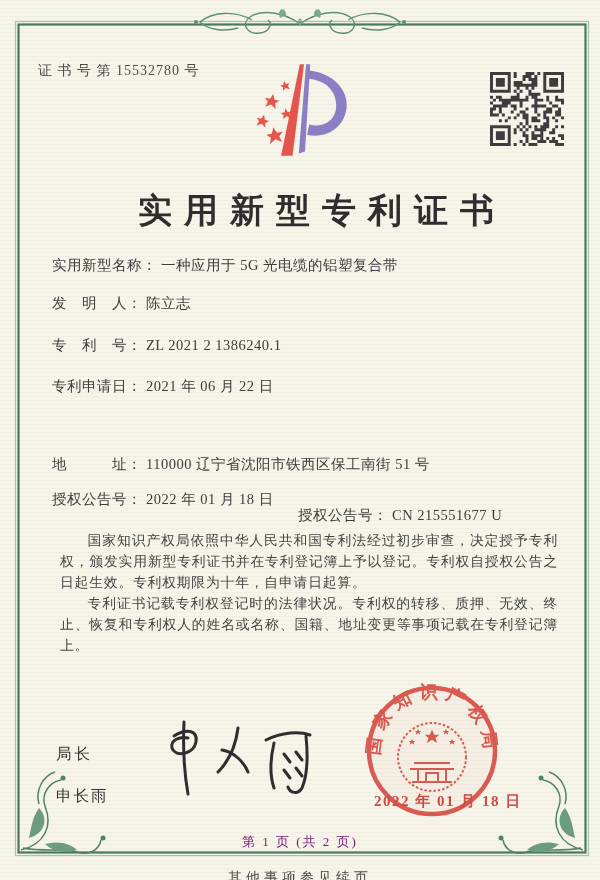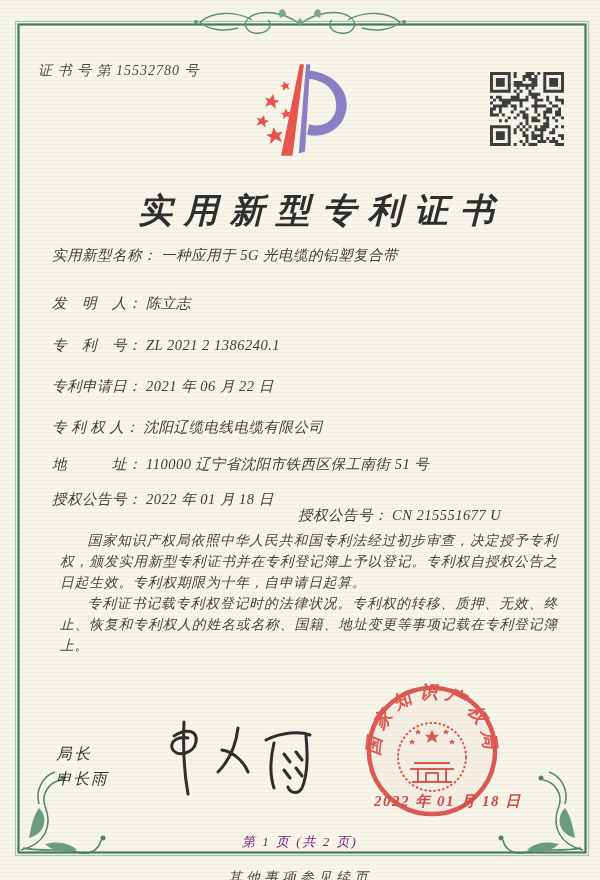--- a/index.html
+++ b/index.html
@@ -4,35 +4,35 @@
 <style>
   html,body{margin:0;padding:0;width:600px;height:880px;overflow:hidden;}
   body{
     font-family:"Liberation Serif","DejaVu Serif",serif;
     background:
       repeating-linear-gradient(180deg, rgba(140,150,125,0.06) 0 1px, rgba(0,0,0,0) 1px 4px),
       #f7f4ea;
     color:#3b3b3b;
     position:relative;
   }
-  .page{position:absolute;inset:0;font-style:italic;}
+  .page{position:absolute;inset:0;}
   .frame{position:absolute;left:0;top:0;}
   .cert-no{position:absolute;left:38px;top:62px;font-size:14px;letter-spacing:1px;color:#4a4a4a;}
   .logo{position:absolute;left:253px;top:60px;width:104px;height:104px;}
   .qr{position:absolute;left:490px;top:72px;width:74px;height:74px;}
   .title{position:absolute;left:0;top:172px;width:100%;margin:16px;text-align:center;
          font-size:34px;font-weight:bold;letter-spacing:12px;padding-left:12px;
          box-sizing:border-box;color:#2e2e2e;}
   .row{position:absolute;left:52px;font-size:14.5px;letter-spacing:0.5px;white-space:nowrap;color:#3c3c3c;}
   .row .lbl{margin-right:4px;}
   .row .pair2{position:absolute;left:246px;top:16px;white-space:nowrap;}
   .para{position:absolute;left:52px;width:498px;margin:8px;font-size:13.8px;line-height:21px;
         letter-spacing:0.8px;text-indent:2em;text-align:justify;color:#434343;}
   .commissioner{position:absolute;left:56px;top:744px;font-size:15.5px;letter-spacing:3px;color:#333;}
-  .commissioner .name{margin-top:4px;letter-spacing:2px;}
+  .commissioner .name{margin-top:21px;letter-spacing:2px;}
   .signature{position:absolute;left:150px;top:716px;}
   .seal{position:absolute;left:364px;top:683px;width:136px;height:136px;opacity:0.93;}
   .seal-date{position:absolute;left:374px;top:792px;font-size:15px;letter-spacing:1.5px;
              color:#cf4a41;font-weight:bold;}
   .footer{position:absolute;left:0;top:833px;width:100%;text-align:center;font-size:13px;
           letter-spacing:2px;color:#701a75;}
   .cut-text{position:absolute;left:0;top:869px;width:100%;text-align:center;font-size:14px;
             letter-spacing:4px;color:#4a4a4a;}
 </style>
 </head>
@@ -92,34 +92,31 @@
   </div>
 
   <div class="qr">
     <svg id="qr-svg" width="74" height="74" viewBox="0 0 75 75">
         <path d="M24,0h3v3h-3zM36,0h3v3h-3zM39,0h3v3h-3zM42,0h3v3h-3zM48,0h3v3h-3zM24,3h3v3h-3zM33,3h3v3h-3zM36,3h3v3h-3zM39,3h3v3h-3zM45,3h3v3h-3zM33,6h3v3h-3zM39,6h3v3h-3zM42,6h3v3h-3zM45,6h3v3h-3zM24,9h3v3h-3zM27,9h3v3h-3zM30,9h3v3h-3zM42,9h3v3h-3zM45,9h3v3h-3zM24,12h3v3h-3zM27,12h3v3h-3zM30,12h3v3h-3zM33,12h3v3h-3zM36,12h3v3h-3zM39,12h3v3h-3zM42,12h3v3h-3zM45,12h3v3h-3zM27,15h3v3h-3zM36,15h3v3h-3zM42,15h3v3h-3zM24,18h3v3h-3zM30,18h3v3h-3zM39,18h3v3h-3zM27,21h3v3h-3zM39,21h3v3h-3zM42,21h3v3h-3zM45,21h3v3h-3zM48,21h3v3h-3zM0,24h3v3h-3zM6,24h3v3h-3zM9,24h3v3h-3zM21,24h3v3h-3zM24,24h3v3h-3zM27,24h3v3h-3zM36,24h3v3h-3zM42,24h3v3h-3zM45,24h3v3h-3zM57,24h3v3h-3zM66,24h3v3h-3zM3,27h3v3h-3zM9,27h3v3h-3zM12,27h3v3h-3zM15,27h3v3h-3zM18,27h3v3h-3zM21,27h3v3h-3zM24,27h3v3h-3zM27,27h3v3h-3zM30,27h3v3h-3zM33,27h3v3h-3zM36,27h3v3h-3zM45,27h3v3h-3zM48,27h3v3h-3zM51,27h3v3h-3zM57,27h3v3h-3zM66,27h3v3h-3zM69,27h3v3h-3zM72,27h3v3h-3zM0,30h3v3h-3zM12,30h3v3h-3zM15,30h3v3h-3zM18,30h3v3h-3zM30,30h3v3h-3zM45,30h3v3h-3zM60,30h3v3h-3zM72,30h3v3h-3zM3,33h3v3h-3zM6,33h3v3h-3zM9,33h3v3h-3zM12,33h3v3h-3zM15,33h3v3h-3zM21,33h3v3h-3zM24,33h3v3h-3zM30,33h3v3h-3zM42,33h3v3h-3zM45,33h3v3h-3zM48,33h3v3h-3zM51,33h3v3h-3zM54,33h3v3h-3zM63,33h3v3h-3zM66,33h3v3h-3zM0,36h3v3h-3zM3,36h3v3h-3zM9,36h3v3h-3zM24,36h3v3h-3zM36,36h3v3h-3zM45,36h3v3h-3zM57,36h3v3h-3zM60,36h3v3h-3zM69,36h3v3h-3zM0,39h3v3h-3zM9,39h3v3h-3zM21,39h3v3h-3zM30,39h3v3h-3zM33,39h3v3h-3zM45,39h3v3h-3zM54,39h3v3h-3zM57,39h3v3h-3zM60,39h3v3h-3zM66,39h3v3h-3zM69,39h3v3h-3zM0,42h3v3h-3zM3,42h3v3h-3zM6,42h3v3h-3zM12,42h3v3h-3zM27,42h3v3h-3zM33,42h3v3h-3zM36,42h3v3h-3zM48,42h3v3h-3zM54,42h3v3h-3zM66,42h3v3h-3zM69,42h3v3h-3zM18,45h3v3h-3zM24,45h3v3h-3zM33,45h3v3h-3zM36,45h3v3h-3zM42,45h3v3h-3zM45,45h3v3h-3zM54,45h3v3h-3zM57,45h3v3h-3zM63,45h3v3h-3zM72,45h3v3h-3zM9,48h3v3h-3zM15,48h3v3h-3zM36,48h3v3h-3zM42,48h3v3h-3zM45,48h3v3h-3zM48,48h3v3h-3zM57,48h3v3h-3zM66,48h3v3h-3zM30,51h3v3h-3zM36,51h3v3h-3zM54,51h3v3h-3zM57,51h3v3h-3zM27,54h3v3h-3zM33,54h3v3h-3zM39,54h3v3h-3zM45,54h3v3h-3zM51,54h3v3h-3zM54,54h3v3h-3zM57,54h3v3h-3zM66,54h3v3h-3zM72,54h3v3h-3zM24,57h3v3h-3zM30,57h3v3h-3zM36,57h3v3h-3zM45,57h3v3h-3zM48,57h3v3h-3zM51,57h3v3h-3zM54,57h3v3h-3zM63,57h3v3h-3zM24,60h3v3h-3zM33,60h3v3h-3zM42,60h3v3h-3zM51,60h3v3h-3zM60,60h3v3h-3zM63,60h3v3h-3zM33,63h3v3h-3zM36,63h3v3h-3zM42,63h3v3h-3zM45,63h3v3h-3zM48,63h3v3h-3zM51,63h3v3h-3zM69,63h3v3h-3zM72,63h3v3h-3zM36,66h3v3h-3zM42,66h3v3h-3zM45,66h3v3h-3zM51,66h3v3h-3zM57,66h3v3h-3zM63,66h3v3h-3zM72,66h3v3h-3zM30,69h3v3h-3zM36,69h3v3h-3zM48,69h3v3h-3zM51,69h3v3h-3zM54,69h3v3h-3zM60,69h3v3h-3zM63,69h3v3h-3zM66,69h3v3h-3zM24,72h3v3h-3zM33,72h3v3h-3zM39,72h3v3h-3zM42,72h3v3h-3zM45,72h3v3h-3zM66,72h3v3h-3zM69,72h3v3h-3zM72,72h3v3h-3zM0,0h21v21h-21zM3,3h15v15h-15zM6,6h9v9h-9zM54,0h21v21h-21zM57,3h15v15h-15zM60,6h9v9h-9zM0,54h21v21h-21zM3,57h15v15h-15zM6,60h9v9h-9z" fill="#3d3d3d" fill-rule="evenodd"></path>
       </svg>
   </div>
 
   <h1 class="title">实用新型专利证书</h1>
 
-  <div class="row" style="top:246px">
+  <div class="row" style="top:256px">
     <span class="lbl">实用新型名称：</span><span class="val">一种应用于 5G 光电缆的铝塑复合带</span>
   </div>
   <div class="row" style="top:294px">
     <span class="lbl">发　明　人：</span><span class="val">陈立志</span>
   </div>
   <div class="row" style="top:336px">
     <span class="lbl">专　利　号：</span><span class="val">ZL 2021 2 1386240.1</span>
   </div>
   <div class="row" style="top:377px">
     <span class="lbl">专利申请日：</span><span class="val">2021 年 06 月 22 日</span>
-  </div>
-  <div class="row" style="top:418px">
-    <span class="lbl">专 利 权 人：</span><span class="val">沈阳辽缆电线电缆有限公司</span>
   </div>
   <div class="row" style="top:455px">
     <span class="lbl">地　　　址：</span><span class="val">110000 辽宁省沈阳市铁西区保工南街 51 号</span>
   </div>
   <div class="row" style="top:490px">
     <span class="lbl">授权公告号：</span><span class="val">2022 年 01 月 18 日</span>
     <span class="pair2">
       <span class="lbl">授权公告号：</span><span class="val">CN 215551677 U</span>
     </span>
   </div>

